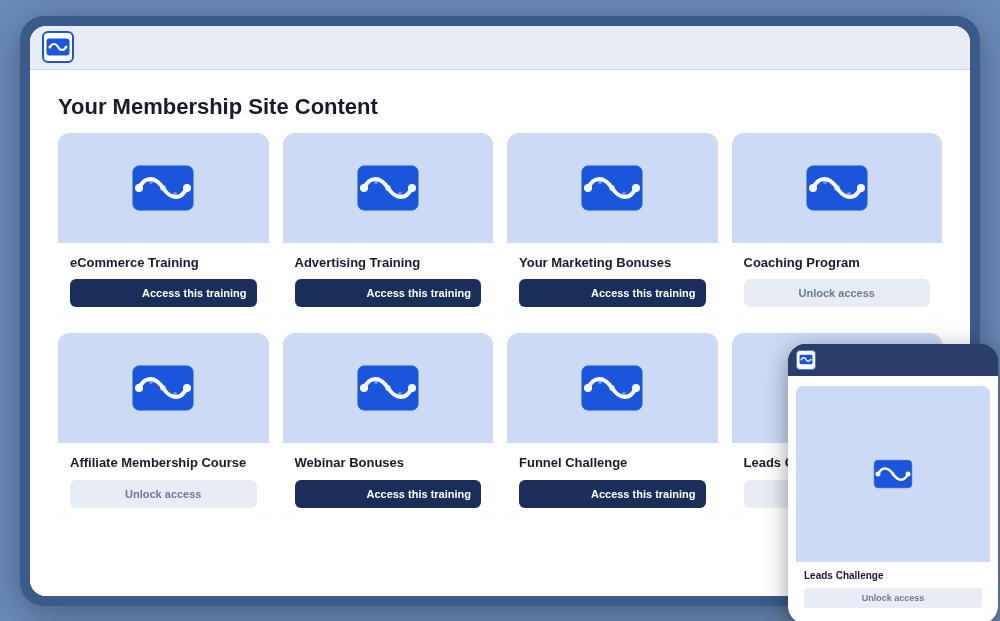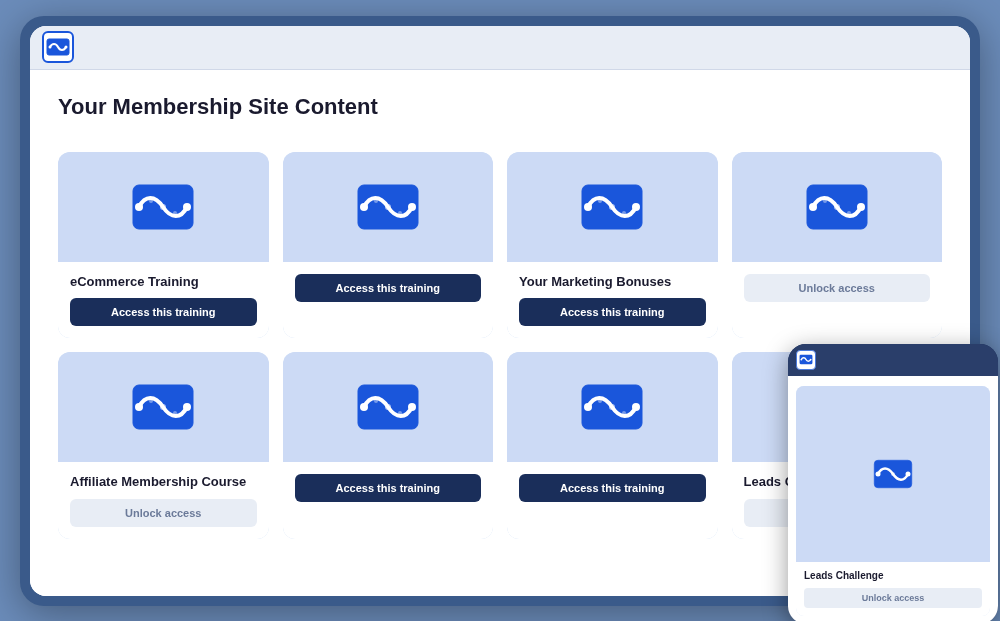--- a/index.html
+++ b/index.html
@@ -66,21 +66,21 @@
       padding: 24px 28px;
       background: #fff;
       height: calc(100% - 44px);
       overflow: auto;
     }
 
     .page-title {
       font-size: 22px;
       font-weight: 700;
       color: #1a1a2e;
-      margin-bottom: 32px;
+      margin-bottom: 13px;
     }
 
     .cards-grid {
       display: grid;
       grid-template-columns: repeat(4, 1fr);
       gap: 14px;
     }
 
     .card {
       background: #dce8f8;
@@ -118,21 +118,21 @@
 
     .btn-access {
       background: #1a2e5a;
       color: #fff;
       border: none;
       border-radius: 6px;
       padding: 8px 10px;
       font-size: 11px;
       font-weight: 600;
       cursor: pointer;
-      text-align: center;
+      text-align: right;
       width: 100%;
     }
 
     .btn-unlock {
       background: #e8edf5;
       color: #6b7a99;
       border: none;
       border-radius: 6px;
       padding: 8px 10px;
       font-size: 11px;
@@ -266,20 +266,21 @@
           <rect x="2" y="2" width="60" height="44" rx="6" fill="#1a56db" stroke="#1a56db"></rect>
           <path d="M8 24 C14 12, 24 12, 32 24 C40 36, 50 36, 56 24" stroke="white" stroke-width="4" fill="none"></path>
           <circle cx="8" cy="24" r="4" fill="white"></circle>
           <circle cx="56" cy="24" r="4" fill="white"></circle>
           <circle cx="32" cy="24" r="3" fill="white" opacity="0.6"></circle>
           <circle cx="20" cy="18" r="2" fill="white" opacity="0.4"></circle>
           <circle cx="44" cy="30" r="2" fill="white" opacity="0.4"></circle>
         </svg>
       </div>
       <div class="card-body">
+        <div class="card-title">Advertising Training</div>
         <button class="btn-access">Access this training</button>
       </div>
     </div>
           <div class="card">
       <div class="card-image">
         <svg class="membership-icon" viewBox="0 0 64 48" fill="none">
           <rect x="2" y="2" width="60" height="44" rx="6" fill="#1a56db" stroke="#1a56db"></rect>
           <path d="M8 24 C14 12, 24 12, 32 24 C40 36, 50 36, 56 24" stroke="white" stroke-width="4" fill="none"></path>
           <circle cx="8" cy="24" r="4" fill="white"></circle>
           <circle cx="56" cy="24" r="4" fill="white"></circle>
@@ -299,20 +300,21 @@
           <rect x="2" y="2" width="60" height="44" rx="6" fill="#1a56db" stroke="#1a56db"></rect>
           <path d="M8 24 C14 12, 24 12, 32 24 C40 36, 50 36, 56 24" stroke="white" stroke-width="4" fill="none"></path>
           <circle cx="8" cy="24" r="4" fill="white"></circle>
           <circle cx="56" cy="24" r="4" fill="white"></circle>
           <circle cx="32" cy="24" r="3" fill="white" opacity="0.6"></circle>
           <circle cx="20" cy="18" r="2" fill="white" opacity="0.4"></circle>
           <circle cx="44" cy="30" r="2" fill="white" opacity="0.4"></circle>
         </svg>
       </div>
       <div class="card-body">
+        <div class="card-title">Coaching Program</div>
         <button class="btn-unlock">Unlock access</button>
       </div>
     </div>
           <div class="card">
       <div class="card-image">
         <svg class="membership-icon" viewBox="0 0 64 48" fill="none">
           <rect x="2" y="2" width="60" height="44" rx="6" fill="#1a56db" stroke="#1a56db"></rect>
           <path d="M8 24 C14 12, 24 12, 32 24 C40 36, 50 36, 56 24" stroke="white" stroke-width="4" fill="none"></path>
           <circle cx="8" cy="24" r="4" fill="white"></circle>
           <circle cx="56" cy="24" r="4" fill="white"></circle>
@@ -332,36 +334,38 @@
           <rect x="2" y="2" width="60" height="44" rx="6" fill="#1a56db" stroke="#1a56db"></rect>
           <path d="M8 24 C14 12, 24 12, 32 24 C40 36, 50 36, 56 24" stroke="white" stroke-width="4" fill="none"></path>
           <circle cx="8" cy="24" r="4" fill="white"></circle>
           <circle cx="56" cy="24" r="4" fill="white"></circle>
           <circle cx="32" cy="24" r="3" fill="white" opacity="0.6"></circle>
           <circle cx="20" cy="18" r="2" fill="white" opacity="0.4"></circle>
           <circle cx="44" cy="30" r="2" fill="white" opacity="0.4"></circle>
         </svg>
       </div>
       <div class="card-body">
+        <div class="card-title">Webinar Bonuses</div>
         <button class="btn-access">Access this training</button>
       </div>
     </div>
           <div class="card">
       <div class="card-image">
         <svg class="membership-icon" viewBox="0 0 64 48" fill="none">
           <rect x="2" y="2" width="60" height="44" rx="6" fill="#1a56db" stroke="#1a56db"></rect>
           <path d="M8 24 C14 12, 24 12, 32 24 C40 36, 50 36, 56 24" stroke="white" stroke-width="4" fill="none"></path>
           <circle cx="8" cy="24" r="4" fill="white"></circle>
           <circle cx="56" cy="24" r="4" fill="white"></circle>
           <circle cx="32" cy="24" r="3" fill="white" opacity="0.6"></circle>
           <circle cx="20" cy="18" r="2" fill="white" opacity="0.4"></circle>
           <circle cx="44" cy="30" r="2" fill="white" opacity="0.4"></circle>
         </svg>
       </div>
       <div class="card-body">
+        <div class="card-title">Funnel Challenge</div>
         <button class="btn-access">Access this training</button>
       </div>
     </div>
           <div class="card">
       <div class="card-image">
         <svg class="membership-icon" viewBox="0 0 64 48" fill="none">
           <rect x="2" y="2" width="60" height="44" rx="6" fill="#1a56db" stroke="#1a56db"></rect>
           <path d="M8 24 C14 12, 24 12, 32 24 C40 36, 50 36, 56 24" stroke="white" stroke-width="4" fill="none"></path>
           <circle cx="8" cy="24" r="4" fill="white"></circle>
           <circle cx="56" cy="24" r="4" fill="white"></circle>

